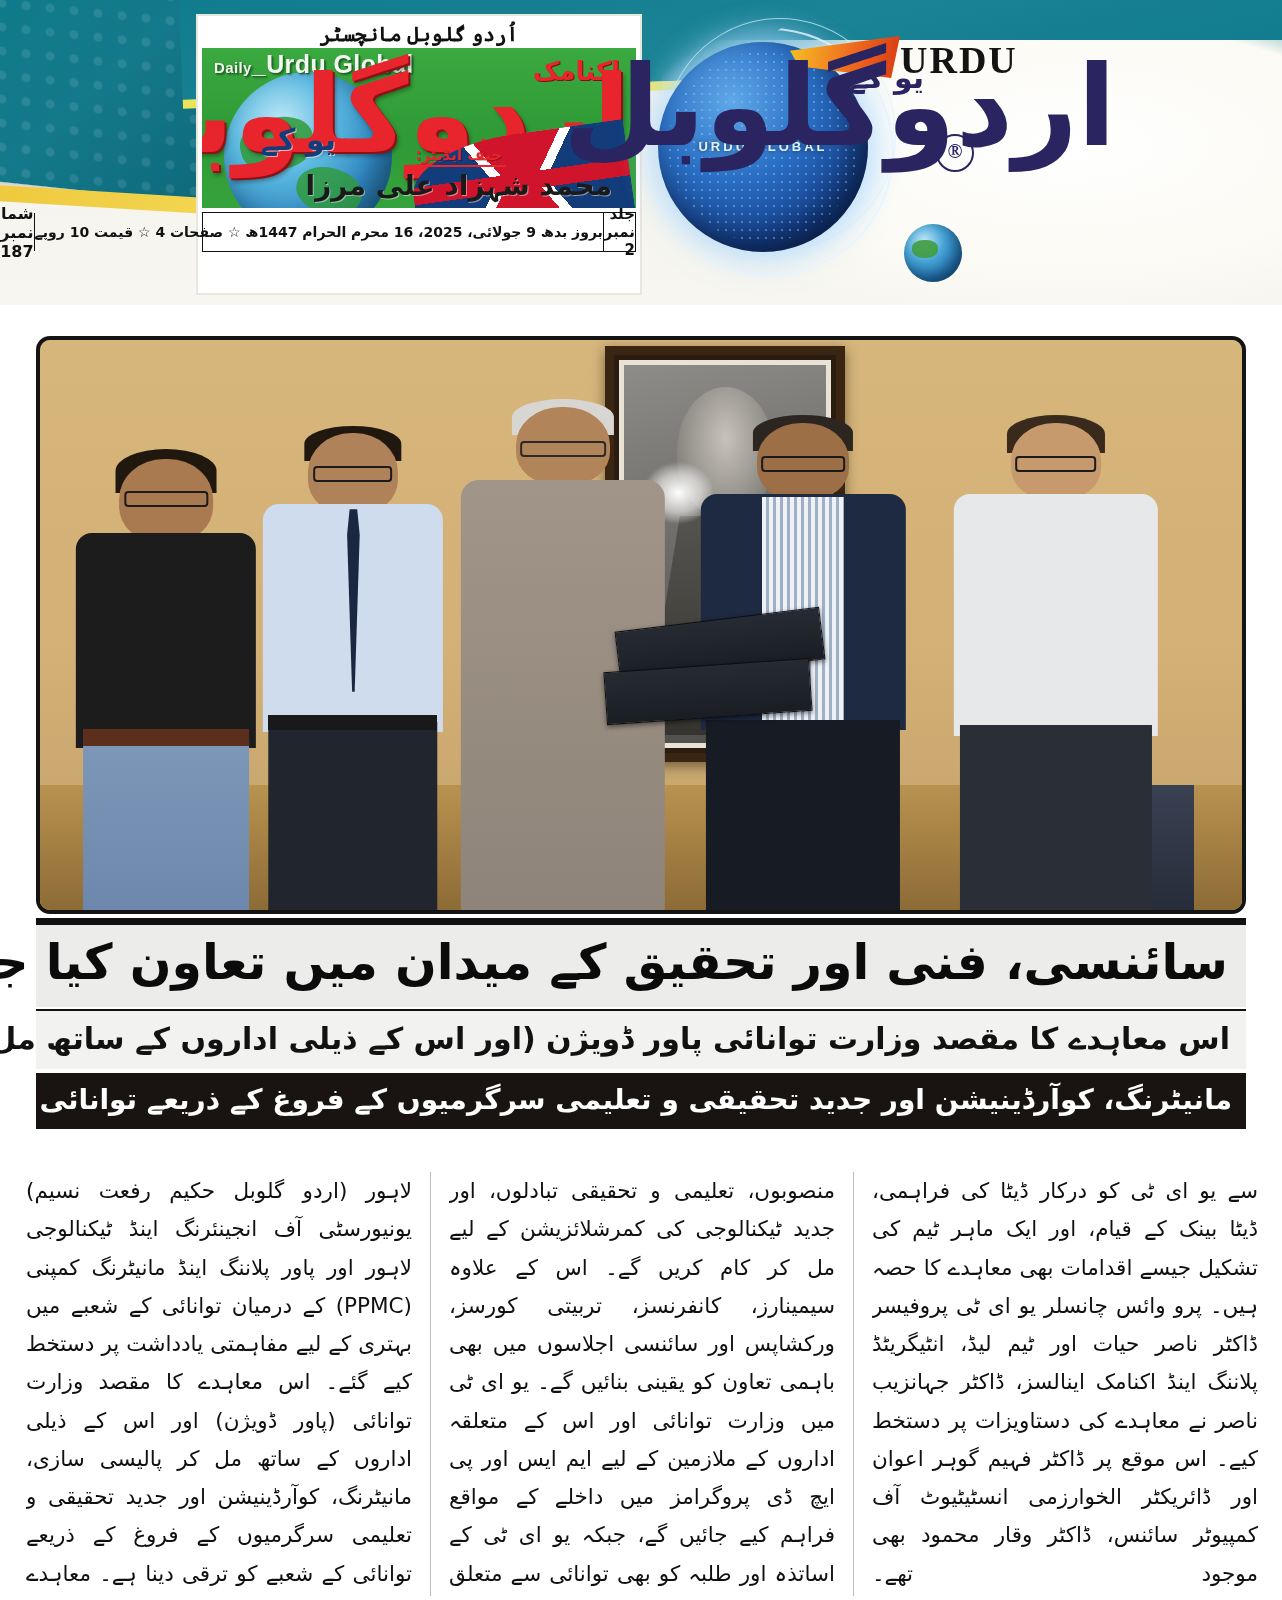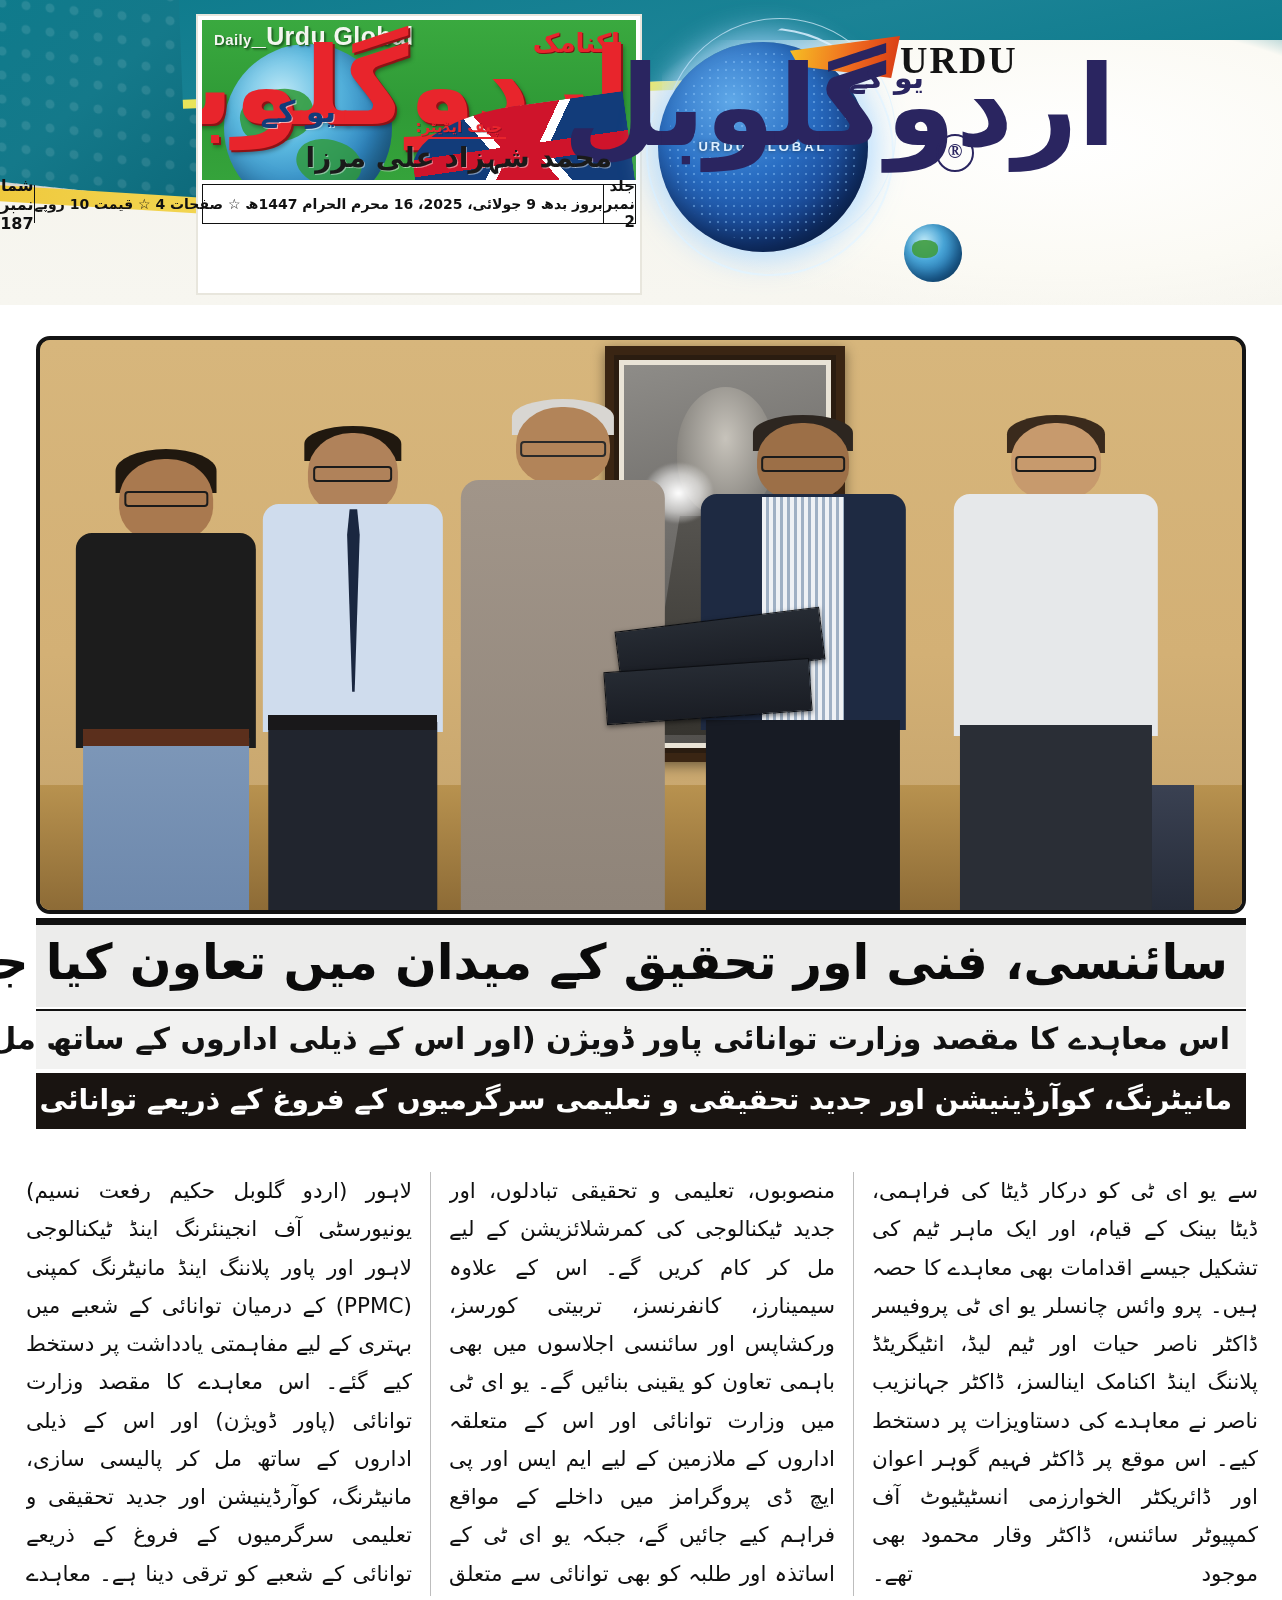--- a/index.html
+++ b/index.html
@@ -364,20 +364,23 @@
 </style>
 </head>
 <body>
 
 <div class="masthead">
   <div class="teal-flag"></div>
   <div class="sweep"></div>
   <div class="soft-haze"></div>
 
   <div class="logo-card">
+    <div class="logo-strip-top">
+      <span>اُردو گلوبل مانچسٹر</span>
+    </div>
     <div class="logo-green">
       <div class="logo-globe"></div>
       <div class="daily-en">
         <span class="small">Daily</span><span>_Urdu Global</span>
       </div>
       <div class="urdu-rozna">اکنامک</div>
       <div class="urdu-big">اردوگلوبل</div>
       <div class="urdu-uk">یو کے</div>
       <div class="union-jack">
           <div class="uj"></div>

